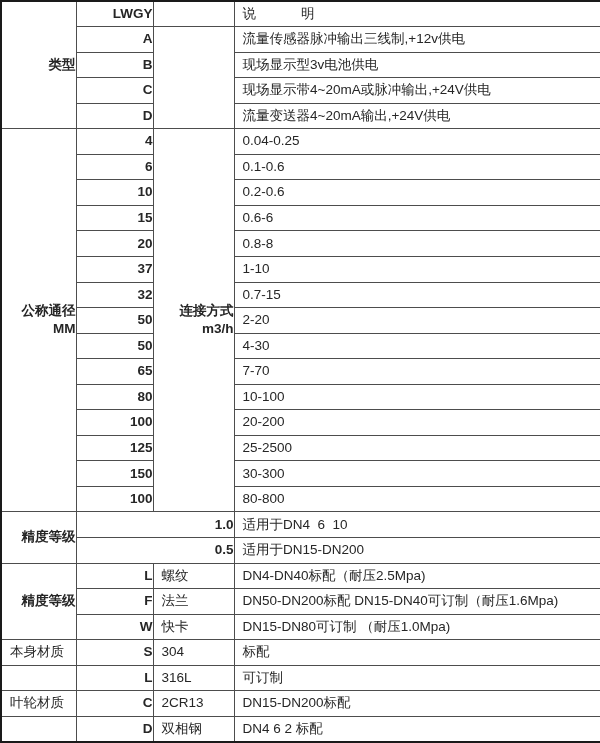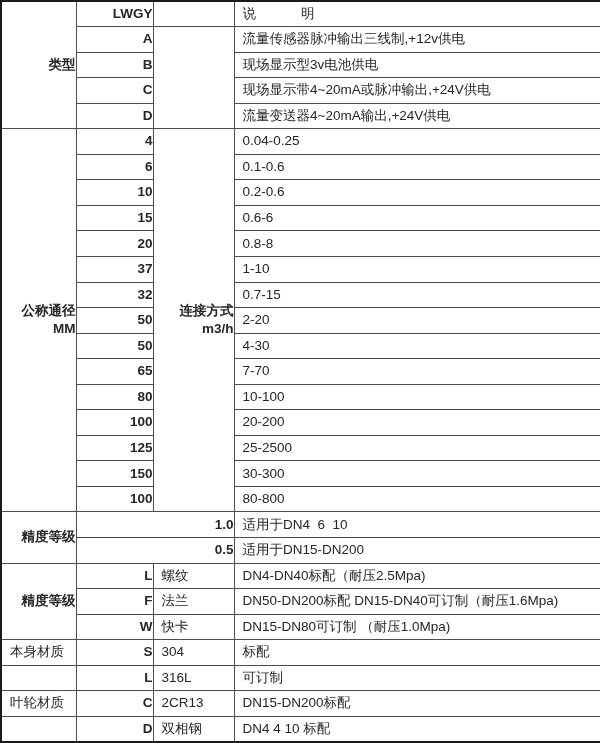--- a/index.html
+++ b/index.html
@@ -167,17 +167,17 @@
         <tr>
           <td class="l">叶轮材质</td>
           <td class="c">C</td>
           <td class="l">2CR13</td>
           <td class="l">DN15-DN200标配</td>
         </tr>
         <tr>
           <td class="l"></td>
           <td class="c">D</td>
           <td class="l">双相钢</td>
-          <td class="l">DN4 4 10 标配</td>
+          <td class="l">DN4 6 2 标配</td>
         </tr>
       </tbody>
   </table>
 </div>
 
 </body></html>

